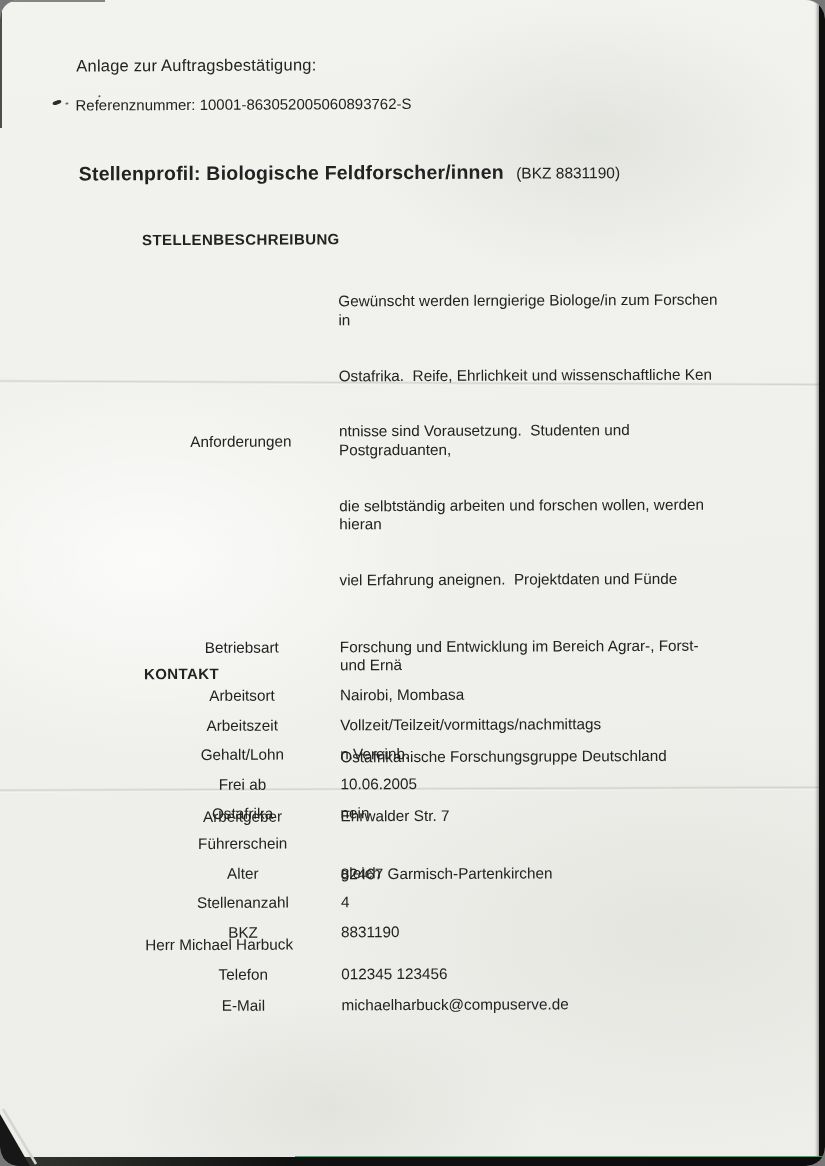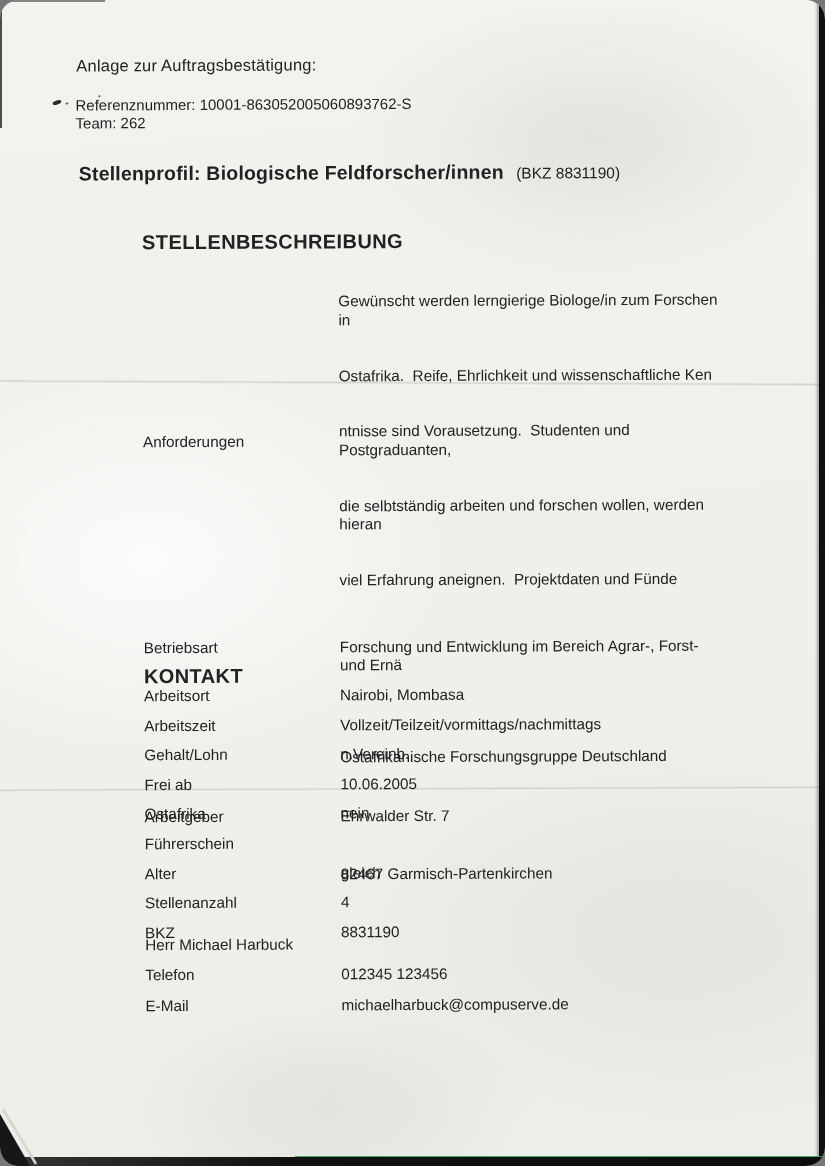--- a/index.html
+++ b/index.html
@@ -24,29 +24,29 @@
   }
   .crease.c1 { top: 381px; transform: rotate(0.25deg); }
   .crease.c2 { top: 787px; transform: rotate(-0.2deg); }
   .content { position: absolute; inset: 0; transform: rotate(-0.25deg); transform-origin: 50% 0; }
 
   .annex-note  { position: absolute; left: 76px; top: 55px; font-size: 16.5px; letter-spacing: 0.2px; }
   .ref-block   { position: absolute; left: 75px; top: 95px; font-size: 15px; line-height: 17.5px; }
   .doc-title   { position: absolute; left: 78px; top: 161px; font-size: 19.5px; font-weight: bold; letter-spacing: 0.2px; white-space: nowrap; }
   .doc-title .suffix { font-size: 15.5px; font-weight: normal; letter-spacing: 0; margin-left: 8px; }
 
-  .sec-heading { position: absolute; font-size: 20px; font-weight: bold; letter-spacing: 0.4px; }
+  .sec-heading { position: absolute; font-size: 15px; font-weight: bold; letter-spacing: 0.4px; }
   .sec-heading.desc    { left: 141px; top: 230px; }
   .sec-heading.contact { left: 141px; top: 664px; }
 
   .fields { position: absolute; left: 141px; width: 580px; font-size: 15.3px; }
   .fields.desc-table    { top: 255px; }
   .fields.contact-table { top: 708px; }
   .f-row   { display: flex; align-items: flex-start; }
-  .f-label { width: 196px; flex: none; line-height: 18.6px; }
+  .f-label { width: 196px; flex: none; line-height: 18.6px; text-align: center; }
   .f-value { flex: 1; line-height: 18.6px; white-space: pre-wrap; }
   .f-row.multiline { align-items: center; }
   .desc-table    .f-row + .f-row { margin-top: 11px; }
   .contact-table .f-row + .f-row { margin-top: 11px; }
   .contact-table .f-value, .contact-table .f-label { line-height: 19.5px; }
   .contact-table .f-row.employer { margin-bottom: 2px; }
   .f-row.empty .f-value { min-height: 18.6px; }
 
   
   .edge-right {
@@ -73,21 +73,20 @@
 
   <div class="crease c1"></div>
   <div class="crease c2"></div>
 
   <div class="content">
 
     <div class="annex-note">Anlage zur Auftragsbestätigung:</div>
 
     <div class="ref-block">
       <div>Referenznummer: 10001-863052005060893762-S</div>
-      <div>Team: 262</div>
     </div>
 
     <div class="doc-title"><span>Stellenprofil: Biologische Feldforscher/innen</span><span class="suffix"> (BKZ 8831190)</span></div>
 
     <div class="sec-heading desc">STELLENBESCHREIBUNG</div>
 
     <div class="fields desc-table">
       <div class="f-row multiline">
         <div class="f-label">Anforderungen</div>
         <div class="f-value">

